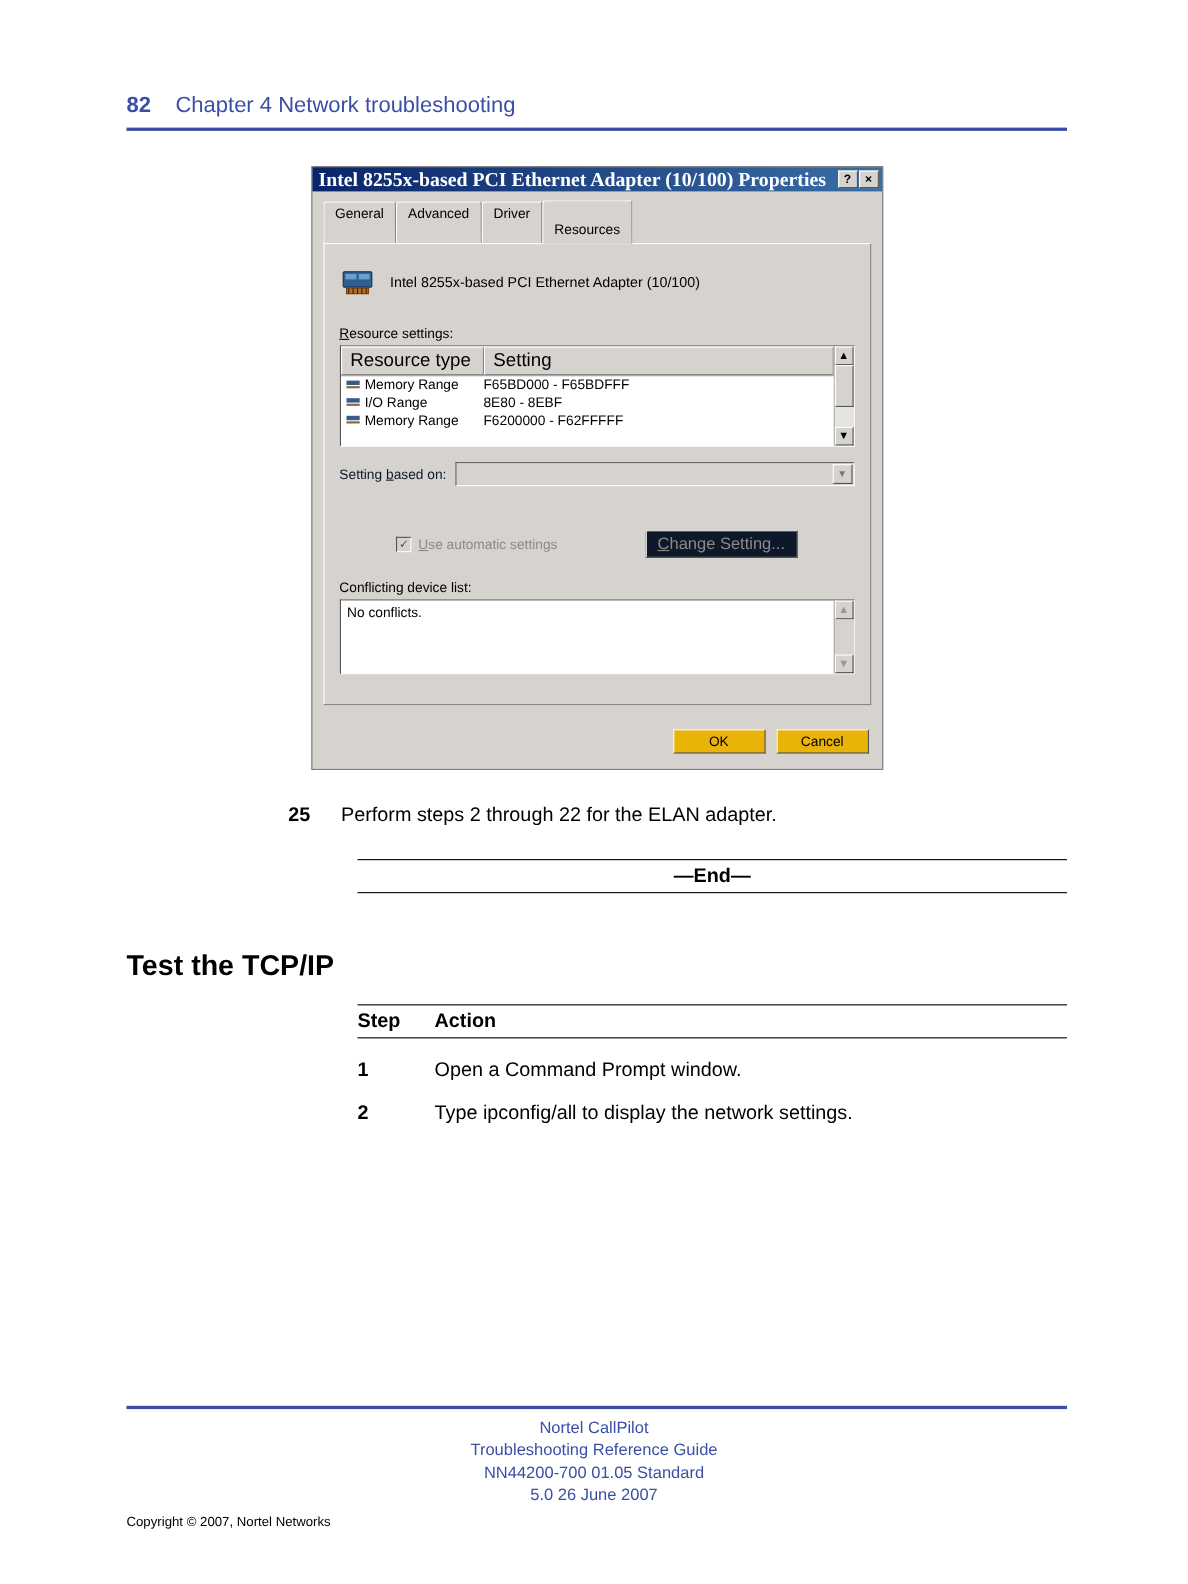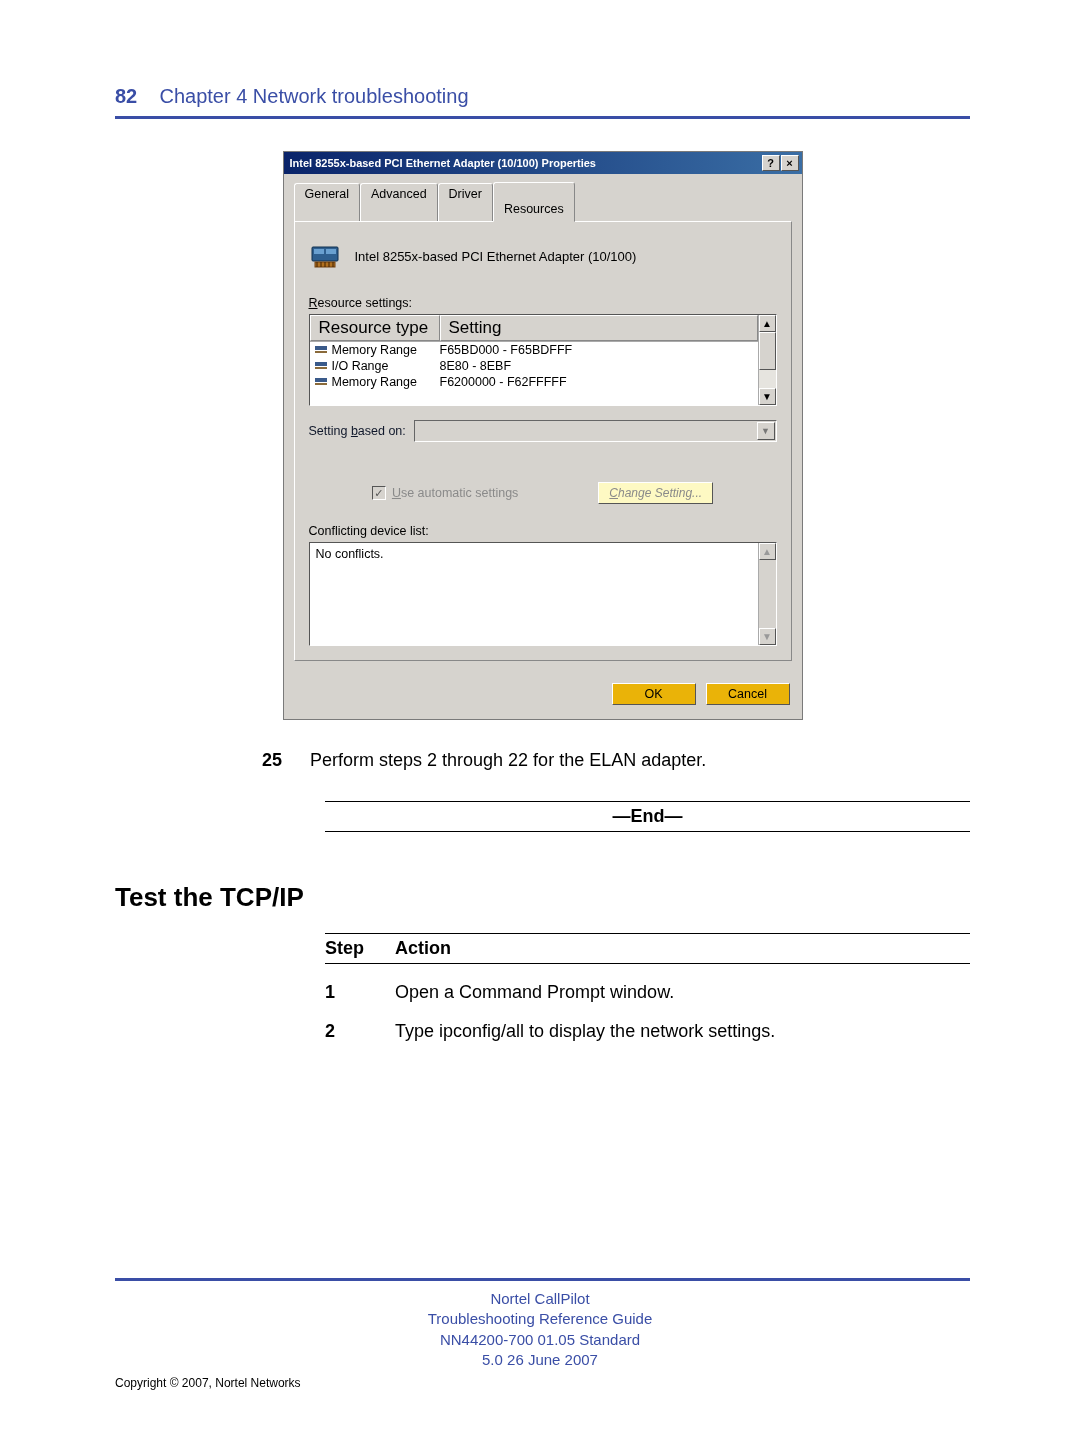--- a/index.html
+++ b/index.html
@@ -42,24 +42,25 @@
     display: flex;
     align-items: center;
     justify-content: space-between;
     height: 22px;
     background: linear-gradient(to right, #0a246a, #3a6ea5);
     padding: 0 3px;
   }
   .titlebar .title {
     color: #fff;
     font-weight: bold;
-    font-size: 11px;
+    font-size: 18px;
     padding-left: 3px;
     white-space: nowrap;
     overflow: hidden;
+    font-family: Liberation Serif, serif;
   }
   .titlebar .controls {
     display: flex;
     gap: 1px;
   }
   .title-btn {
     width: 18px; height: 16px;
     background: #d6d3ce;
     border: 1px solid #fff;
     border-right-color: #555; border-bottom-color: #555;
@@ -183,35 +184,34 @@
     background:#d6d3ce;
     border:1px solid #7a7a7a;
     border-top-color:#555; border-left-color:#555;
     border-bottom-color:#fff; border-right-color:#fff;
     display:flex;align-items:center;justify-content:center;
     font-size:11px; color:#555;
   }
   .win-btn {
     border:1px solid #fff;
     border-right-color:#555; border-bottom-color:#555;
-    background:#fef9c3;
+    background:#0f172a;
     padding:3px 10px;
-    font-size:12px;
+    font-size:15px;
     min-width:110px;
     text-align:center;
-    font-style:italic;
   }
   .win-btn.disabled { color:#8a8a8a; }
   .conflict-label { font-size:12.5px; margin-top:12px; }
   .conflict-box {
     margin-top:4px;
     border:1px solid #7b7b7b;
     border-top-color:#555; border-left-color:#555;
     border-bottom-color:#fff; border-right-color:#fff;
-    height:104px;
+    height:68px;
     display:flex;
   }
   .conflict-inner { flex:1; background:#fff; padding:4px 6px; font-size:12.5px; }
   .dialog-footer {
     display:flex; justify-content:flex-end; gap:10px;
     padding:12px 12px 14px 12px;
   }
   .ok-btn, .cancel-btn {
     border:1px solid #fff;
     border-right-color:#555; border-bottom-color:#555;

